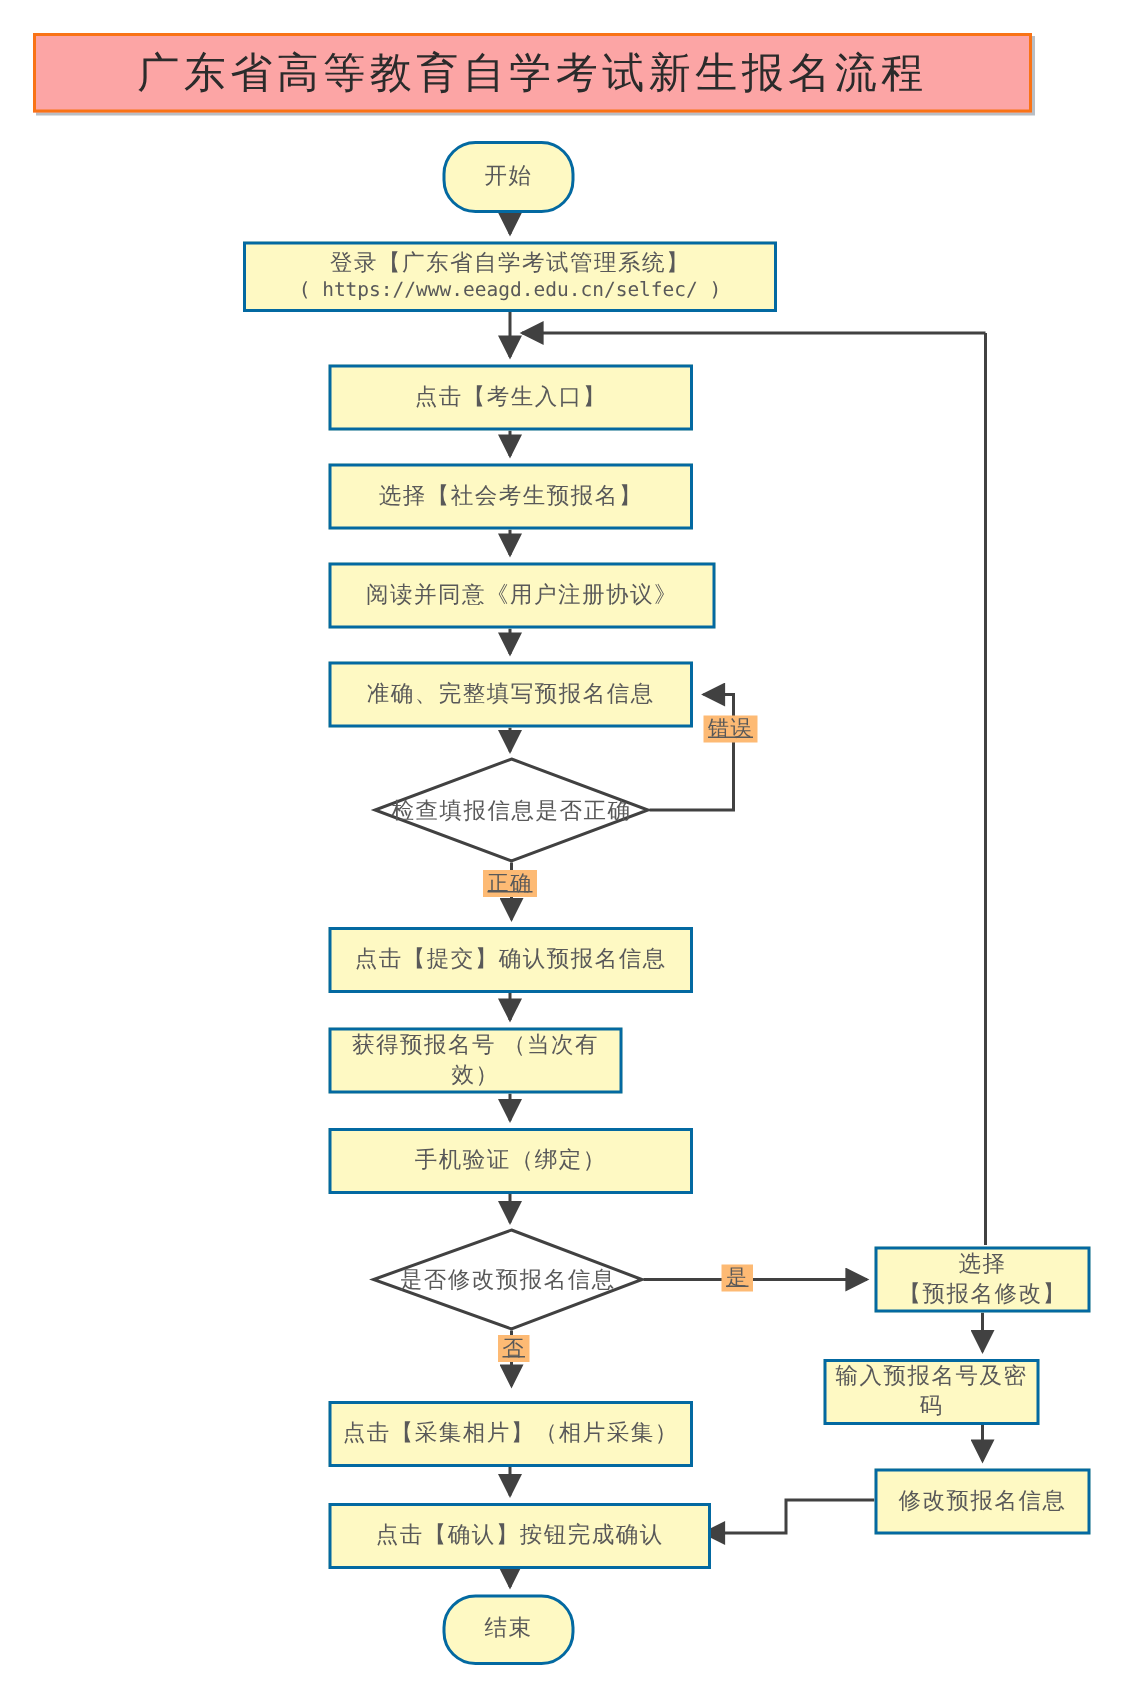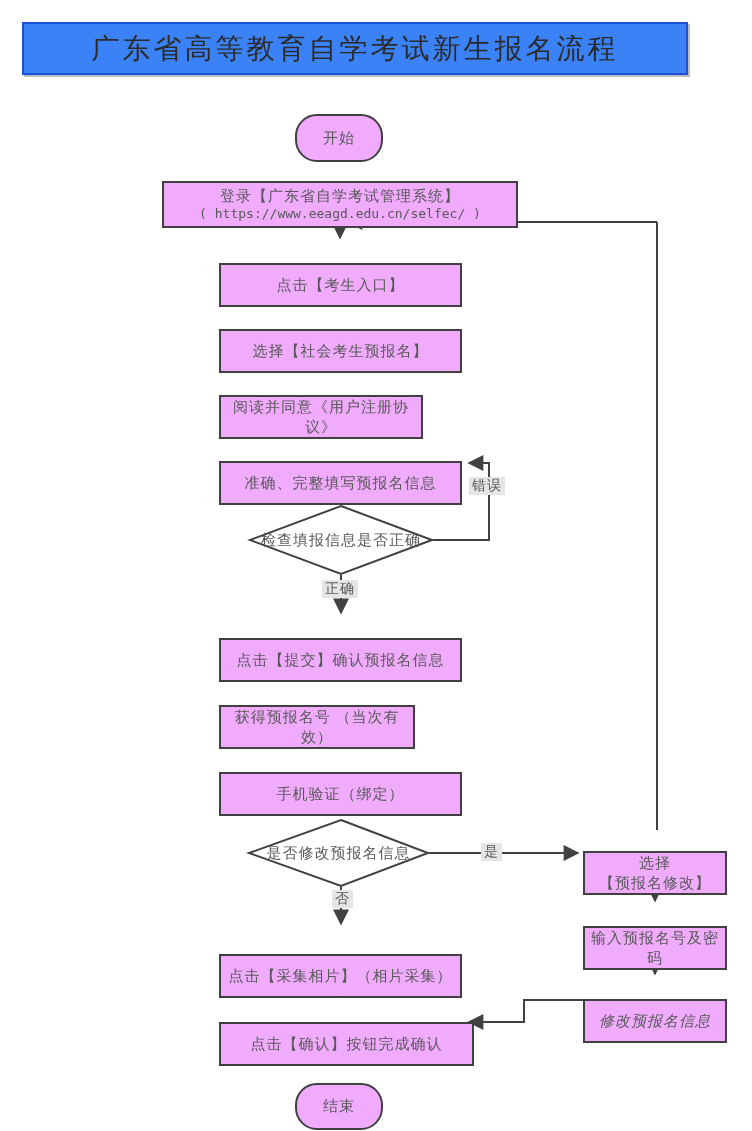--- a/index.html
+++ b/index.html
@@ -4,44 +4,44 @@
 <style>
   html,body{margin:0;padding:0;background:#ffffff;}
   body{
     width:752px;height:1131px;position:relative;overflow:hidden;
     font-family:"Liberation Serif","DejaVu Serif",serif;
     color:#595959;
   }
   .stage{position:absolute;left:0;top:0;width:752px;height:1131px;}
   svg.wires{position:absolute;left:0;top:0;width:752px;height:1131px;}
   .node{
-    position:absolute;box-sizing:border-box;background:#f0abfc;
-    border:2px solid #404040;
+    position:absolute;box-sizing:border-box;background:#fef9c3;
+    border:2px solid #0369a1;
     display:flex;flex-direction:column;align-items:center;justify-content:center;
-    text-align:center;font-size:15px;letter-spacing:1px;line-height:1.35;margin-top:20px;
+    text-align:center;font-size:15px;letter-spacing:1px;line-height:1.35;
   }
   .terminal{border-radius:22px;border-width:2px;}
   .title-box{
     position:absolute;left:22px;top:22px;width:666px;height:53px;
-    box-sizing:border-box;border:2px solid #1d4ed8;background:#3b82f6;
+    box-sizing:border-box;border:2px solid #f97316;background:#fca5a5;
     box-shadow:2px 2px 0 #b9bec4;
     display:flex;align-items:center;justify-content:center;
     font-size:28px;letter-spacing:3px;color:#2b2b2b;
   }
   .url-line{
     font-family:"DejaVu Sans Mono","Liberation Mono",monospace;
     font-size:13px;letter-spacing:0;line-height:1.3;text-align:right;
   }
   .diamond-label{
     position:absolute;display:flex;align-items:center;justify-content:center;
     text-align:center;font-size:15px;letter-spacing:1px;color:#595959;
   }
   .edge-label{
-    position:absolute;background:#e5e5e5;padding:0 3px;
-    font-size:14px;letter-spacing:1px;color:#595959;text-align:center;
+    position:absolute;background:#fdba74;padding:0 3px;
+    font-size:14px;letter-spacing:1px;color:#595959;text-align:center;text-decoration:underline;
   }
 </style>
 </head>
 <body>
 
 <div class="stage">
 
   <svg class="wires" viewBox="0 0 752 1131">
     <defs>
       <marker id="arr" viewBox="0 0 10 10" refX="9" refY="5" markerWidth="9" markerHeight="8" orient="auto-start-reverse">
@@ -88,21 +88,21 @@
   </div>
 
   <div class="node" style="left:219px;top:243px;width:243px;height:44px;">
     <span>点击【考生入口】</span>
   </div>
 
   <div class="node" style="left:219px;top:309px;width:243px;height:44px;">
     <span>选择【社会考生预报名】</span>
   </div>
 
-  <div class="node" style="left:219px;top:375px;width:204px;height:44px;">
+  <div class="node" style="left:219px;top:375px;width:258px;height:44px;">
     <span>阅读并同意《用户注册协议》</span>
   </div>
 
   <div class="node" style="left:219px;top:441px;width:243px;height:44px;">
     <span>准确、完整填写预报名信息</span>
   </div>
 
   <div class="diamond-label" style="left:250px;top:524px;width:182px;height:32px;">
     <span>检查填报信息是否正确</span>
   </div>
@@ -133,25 +133,25 @@
 
   <div class="node terminal" style="left:295px;top:1063px;width:88px;height:47px;text-align:center;">
     <span>结束</span>
   </div>
 
   <div class="node" style="left:583px;top:831px;width:144px;height:44px;">
     <span>选择</span>
     <span>【预报名修改】</span>
   </div>
 
-  <div class="node" style="left:583px;top:906px;width:144px;height:44px;">
+  <div class="node" style="left:549px;top:906px;width:144px;height:44px;">
     <span>输入预报名号及密码</span>
   </div>
 
-  <div class="node" style="left:583px;top:979px;width:144px;height:44px;font-style:italic;">
+  <div class="node" style="left:583px;top:979px;width:144px;height:44px;">
     <span>修改预报名信息</span>
   </div>
 
   <div class="edge-label" style="left:469px;top:477px;">
     <span>错误</span>
   </div>
   <div class="edge-label" style="left:322px;top:580px;">
     <span>正确</span>
   </div>
   <div class="edge-label" style="left:481px;top:843px;">

